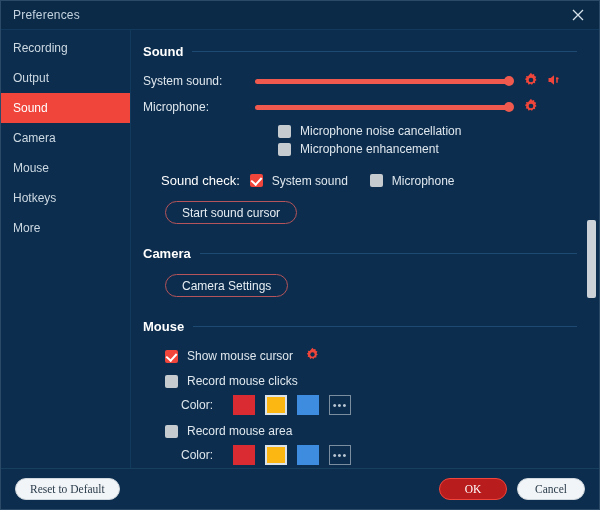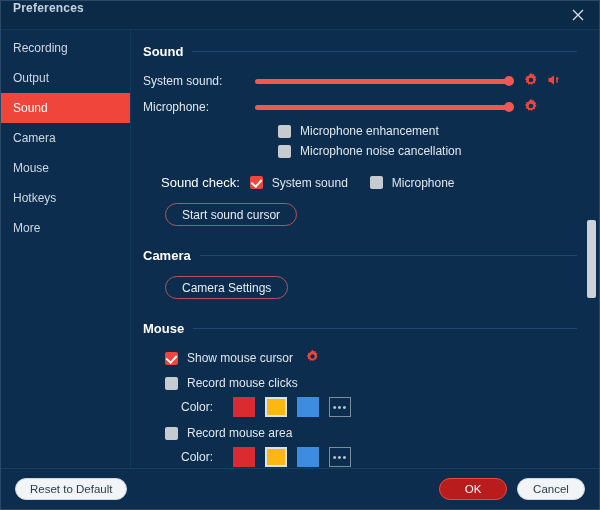--- a/index.html
+++ b/index.html
@@ -13,24 +13,23 @@
     position: relative;
     width: 600px; height: 510px;
     background: #0c2d4d;
     border: 1px solid #2a4a68;
     display: flex; flex-direction: column;
   }
   
   .titlebar {
     height: 29px; flex: 0 0 29px;
     background: #0b2a47;
-    display: flex; align-items: flex-start;
+    display: flex; align-items: center;
     border-bottom: 1px solid #123a5c;
     position: relative;
-    font-weight: bold;
   }
   .titlebar-title {
     font-size: 12px; color: #c3d3e0; padding-left: 12px; letter-spacing: .2px;
   }
   .close-btn {
     position: absolute; right: 8px; top: 2px;
     width: 26px; height: 24px;
     display: flex; align-items: center; justify-content: center;
     cursor: pointer;
   }
@@ -149,21 +148,21 @@
     border-top: 1px solid #17405f;
     display: flex; align-items: center;
     padding: 0 14px;
     background: #0c2d4d;
   }
   .foot-btn {
     height: 22px; padding: 0 14px;
     border-radius: 11px; border: 1px solid #cfd6dc;
     background: #f2f5f7; color: #2a3b4a; font-size: 11.5px;
     display: inline-flex; align-items: center; justify-content: center;
-    cursor: pointer; font-family: Liberation Sans, sans-serif;
+    cursor: pointer; font-family: Liberation Serif, serif;
   }
   .foot-btn.primary {
     background: #b91c1c; border-color: #f0453a; color: #ffffff;
     min-width: 68px;
   }
   .foot-btn.plain { min-width: 68px; }
   .foot-spacer { flex: 1 1 auto; }
   .foot-right { display: flex; gap: 10px; }
 </style>
 </head>
@@ -241,28 +240,28 @@
             <div class="knob"></div>
           </div>
           <div class="gear">
             <svg width="16" height="16" viewBox="0 0 16 16">
               <path fill="#f0453a" d="M8 0.8l1.1 1.7 2-0.5 0.3 2 1.9 0.8-1 1.8 1.3 1.5-1.6 1.2 0.2 2-2-0.2-1.2 1.7-1.7-1.1-1.8 1-0.7-1.9-2-0.4 0.6-1.9-1.5-1.4 1.6-1.2L3 4l2 0.3z"></path>
               <circle cx="8" cy="8" r="2.3" fill="#0c2d4d"></circle>
             </svg>
           </div>
         </div>
 
+        <div class="chk-row indent-135" style="margin-top:6px;">
+          <div class="chk"></div>
+          <div class="chk-label">Microphone noise cancellation</div>
+        </div>
+
         <div class="chk-row indent-135">
           <div class="chk"></div>
           <div class="chk-label">Microphone enhancement</div>
-        </div>
-
-        <div class="chk-row indent-135" style="margin-top:6px;">
-          <div class="chk"></div>
-          <div class="chk-label">Microphone noise cancellation</div>
         </div>
 
         <div class="soundcheck-row">
           <div class="soundcheck-label">Sound check:</div>
           <div class="sc-group">
             <div class="chk on"></div>
             <div class="chk-label">System sound</div>
           </div>
           <div class="sc-group">
             <div class="chk"></div>

